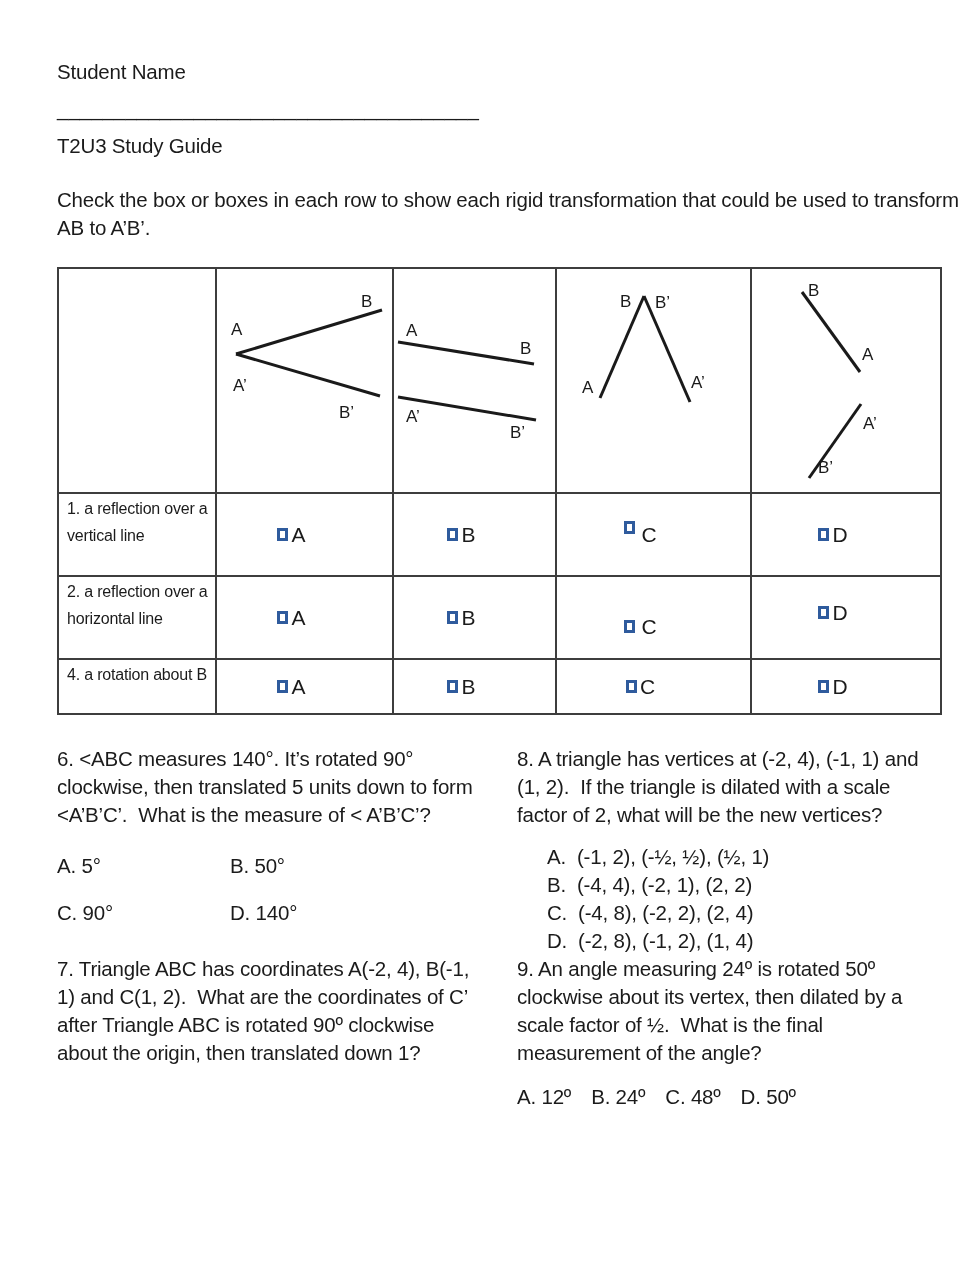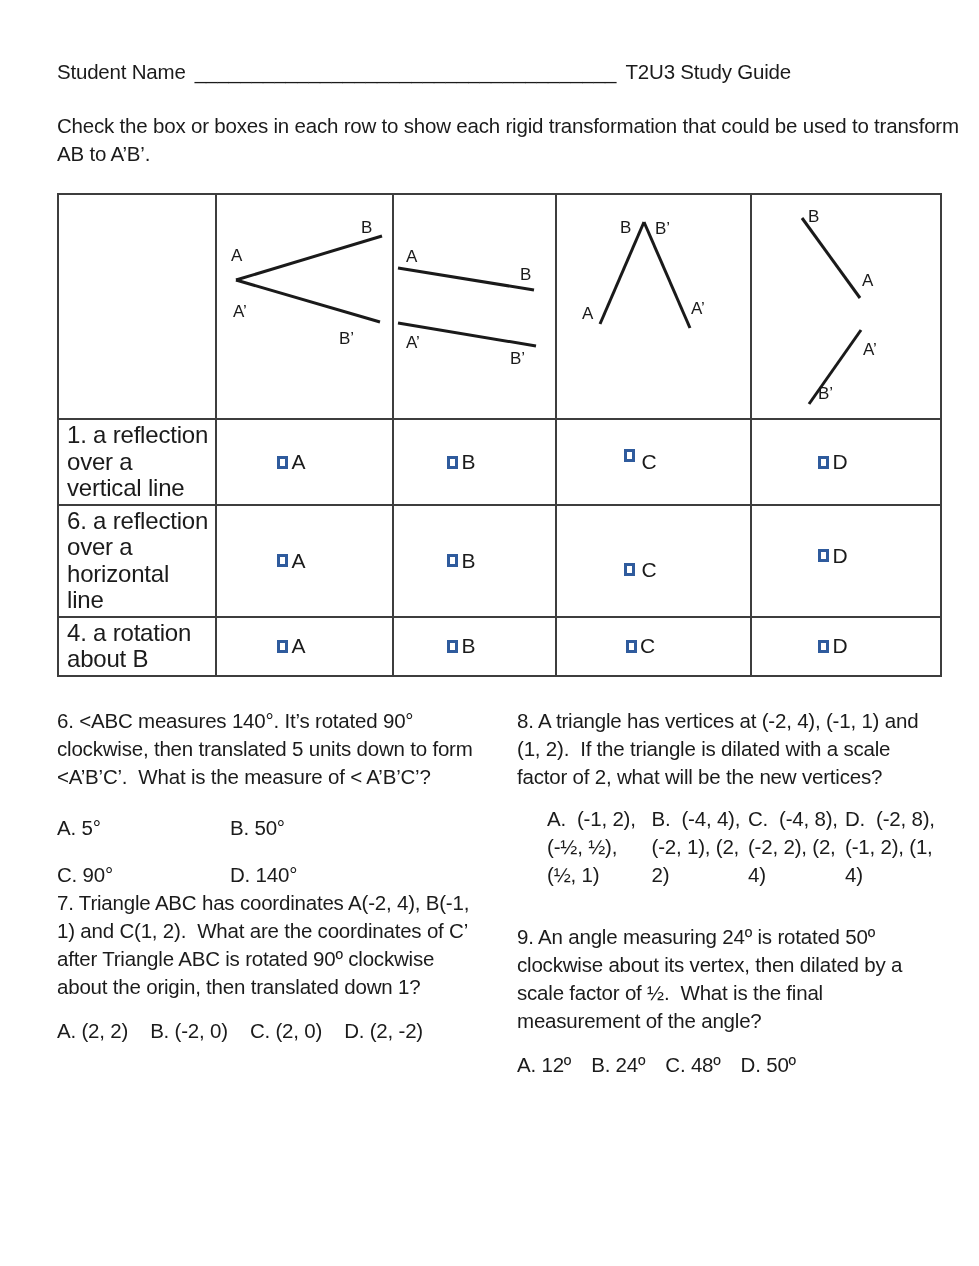--- a/index.html
+++ b/index.html
@@ -5,32 +5,32 @@
   * { margin:0; padding:0; box-sizing:border-box; }
   html,body { background:#ffffff; }
   body { font-family:"Liberation Sans", sans-serif; color:#1b1b1b; }
   .page {
     position:relative; width:979px; height:1266px; background:#fff;
     overflow:hidden; font-size:20.5px; letter-spacing:-0.2px; line-height:28px;
   }
   .content { padding:58px 0 0 57px; }
 
   
-  .name-row { display:flex; align-items:baseline; gap:9px; white-space:nowrap; }
+  .name-row { display:flex; align-items:baseline; gap:9px; white-space:nowrap;flex-direction:column; }
   .name-blank { letter-spacing:0; }
 
   
   .instructions { margin-top:26px; width:905px; white-space:pre-wrap; }
 
   
   table.tbl { border-collapse:collapse; margin-top:25px; table-layout:fixed; }
   table.tbl td { border:2px solid #3d3d3d; }
   td.label-cell {
     vertical-align:top; padding:2px 4px 2px 8px;
-    font-size:24px; line-height:26.5px; letter-spacing:-0.2px;
+    font-size:16px; line-height:26.5px; letter-spacing:-0.2px;
   }
   td.diagram-cell { vertical-align:top; padding:0; }
   td.diagram-cell svg { display:block; }
   td.cb-cell { text-align:center; vertical-align:middle; padding-right:26px; }
   .cb-item { display:inline-flex; align-items:center; gap:3px; }
   .cb {
     display:inline-block; width:11px; height:13px;
     border:3.5px solid var(--blue,#2f5b9d); background:#fff; flex:none;
   }
   .cb-letter { font-size:21px; letter-spacing:0; }
@@ -44,25 +44,25 @@
   svg .pt-label { font-family:"Liberation Sans",sans-serif; font-size:17px; fill:#1a1a1a; letter-spacing:0; }
 
   
   .q-grid {
     display:grid; margin-top:30px;
     grid-template-columns:420px 425px; column-gap:40px;
     grid-template-areas:"q6 q8" "q7 q9";
     align-items:start;
   }
   .q6 { grid-area:q6; } .q7 { grid-area:q7; }
-  .q8 { grid-area:q8; } .q9 { grid-area:q9; margin-top:34px; }
+  .q8 { grid-area:q8; } .q9 { grid-area:q9; }
   .q-text { white-space:pre-wrap; }
   .ans { white-space:pre-wrap; }
   .ans-2col { margin-top:22px; display:grid; grid-template-columns:173px auto; row-gap:18px; line-height:29px; }
-  .ans-col { margin-top:14px; padding-left:30px; display:flex; flex-direction:row; line-height:28px; }
+  .ans-col { margin-top:14px; padding-left:30px; display:flex; flex-direction:column; line-height:28px; }
   .ans-row { margin-top:16px; display:flex; }
   .q7 .ans-row { gap:22px; }
   .q9 .ans-row { gap:20px; }
 </style>
 </head>
 <body>
 
 <div class="page">
   <div class="content">
 
@@ -141,21 +141,21 @@
                 <span class="cb"></span>
                 <span class="cb-letter">C</span>
               </span></td>
           <td class="cb-cell colD"><span class="cb-item">
                 <span class="cb"></span>
                 <span class="cb-letter">D</span>
               </span></td>
         </tr>
 
         <tr class="r2" style="height:83px">
-          <td class="label-cell">6. a reflection over a horizontal line</td>
+          <td class="label-cell">2. a reflection over a horizontal line</td>
           <td class="cb-cell colA"><span class="cb-item">
                 <span class="cb"></span>
                 <span class="cb-letter">A</span>
               </span></td>
           <td class="cb-cell colB"><span class="cb-item">
                 <span class="cb"></span>
                 <span class="cb-letter">B</span>
               </span></td>
           <td class="cb-cell colC"><span class="cb-item">
                 <span class="cb"></span>
@@ -208,26 +208,20 @@
         <div class="ans-col">
           <span class="ans">A.  (-1, 2), (-½, ½), (½, 1)</span>
           <span class="ans">B.  (-4, 4), (-2, 1), (2, 2)</span>
           <span class="ans">C.  (-4, 8), (-2, 2), (2, 4)</span>
           <span class="ans">D.  (-2, 8), (-1, 2), (1, 4)</span>
         </div>
       </section>
 
       <section class="q q7">
         <p class="q-text">7. Triangle ABC has coordinates A(-2, 4), B(-1, 1) and C(1, 2).  What are the coordinates of C’ after Triangle ABC is rotated 90º clockwise about the origin, then translated down 1?</p>
-        <div class="ans-row">
-          <span class="ans">A. (2, 2)</span>
-          <span class="ans">B. (-2, 0)</span>
-          <span class="ans">C. (2, 0)</span>
-          <span class="ans">D. (2, -2)</span>
-        </div>
       </section>
 
       <section class="q q9">
         <p class="q-text">9. An angle measuring 24º is rotated 50º clockwise about its vertex, then dilated by a scale factor of ½.  What is the final measurement of the angle?</p>
         <div class="ans-row">
           <span class="ans">A. 12º</span>
           <span class="ans">B. 24º</span>
           <span class="ans">C. 48º</span>
           <span class="ans">D. 50º</span>
         </div>

